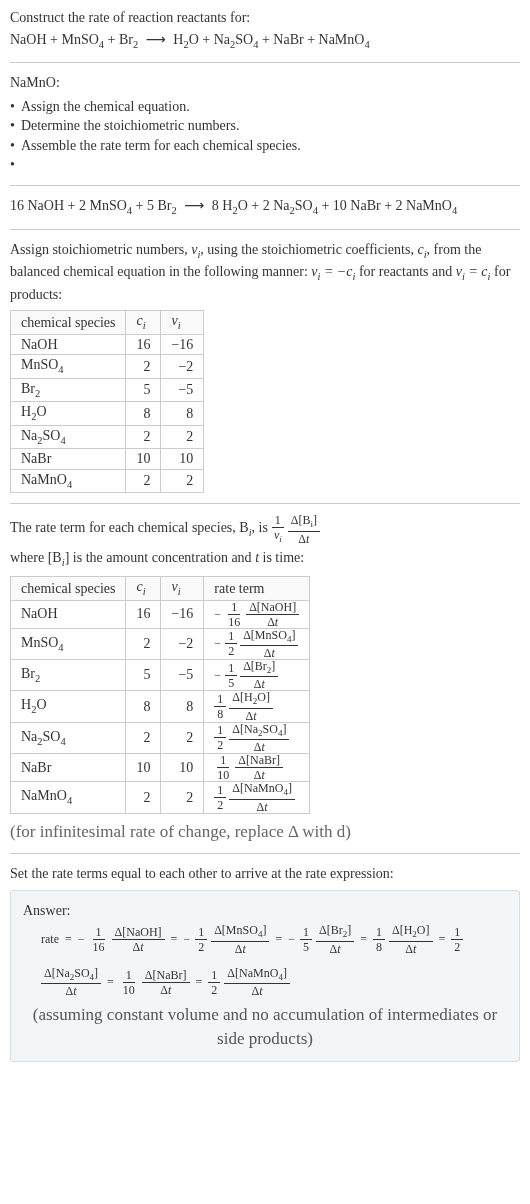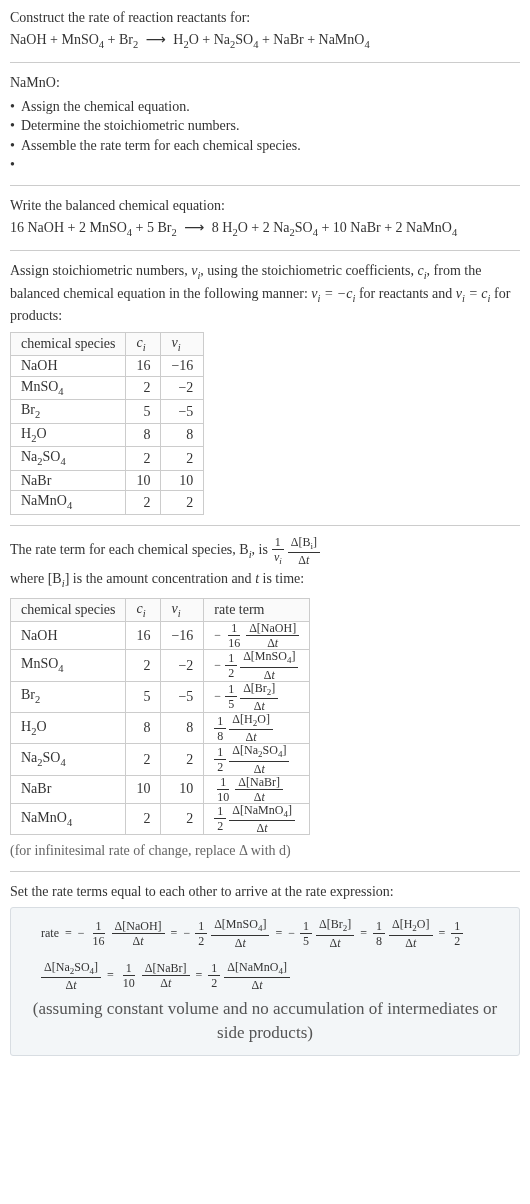--- a/index.html
+++ b/index.html
@@ -37,21 +37,21 @@
   flex-direction: column;
   align-items: center;
   vertical-align: middle;
   font-size: 12px;
   line-height: 1;
 }
 .inline-frac .num { border-bottom: 1px solid #333; padding: 0 3px 1px; }
 .inline-frac .den { padding: 1px 3px 0; }
 .rate-cell { display: flex; align-items: center; gap: 3px; font-size: 12px; }
 .neg { margin-right: 1px; }
-.note { font-size: 14px; color: #666; margin-top: 2px; }
+.note { font-size: 17px; color: #666; margin-top: 2px; }
 .answer-box {
   background: #f3f6f8;
   border: 1px solid #d8dde2;
   border-radius: 3px;
   padding: 10px 12px;
   margin-top: 6px;
 }
 .answer-label { margin-bottom: 4px; }
 .rate-eq {
   margin-left: 18px;
@@ -94,21 +94,20 @@
       </div>
     <div class="bullet-item">
         <span class="dot">•</span>
       </div>
   </div>
 </div>
 
 <hr>
 
 <div class="section">
-  <div>Write the balanced chemical equation:</div>
   <div class="eq-line">
     16 NaOH + 2 MnSO<sub>4</sub> + 5 Br<sub>2</sub> <span class="arrow">⟶</span> 8 H<sub>2</sub>O + 2 Na<sub>2</sub>SO<sub>4</sub> + 10 NaBr + 2 NaMnO<sub>4</sub>
   </div>
 </div>
 
 <hr>
 
 <div class="section">
   <div>
     <span>Assign stoichiometric numbers, </span><span class="ital">ν<sub>i</sub></span><span>, using the stoichiometric coefficients, </span><span class="ital">c<sub>i</sub></span><span>, from the balanced chemical equation in the following manner: </span><span class="ital">ν<sub>i</sub> = −c<sub>i</sub></span><span> for reactants and </span><span class="ital">ν<sub>i</sub> = c<sub>i</sub></span><span> for products:</span>
@@ -312,20 +311,21 @@
       </tbody>
   </table>
   <div class="note">(for infinitesimal rate of change, replace Δ with d)</div>
 </div>
 
 <hr>
 
 <div class="section">
   <div>Set the rate terms equal to each other to arrive at the rate expression:</div>
   <div class="answer-box">
+    <div class="answer-label">Answer:</div>
     <div class="rate-eq" id="rate-eq">
         <span>rate</span>
         <span class="eq-sign">=</span>
         <span class="neg">−</span>
         <span class="inline-frac">
           <span class="num">1</span>
           <span class="den">16</span>
         </span>
         <span class="inline-frac">
           <span class="num">Δ[NaOH]</span>

